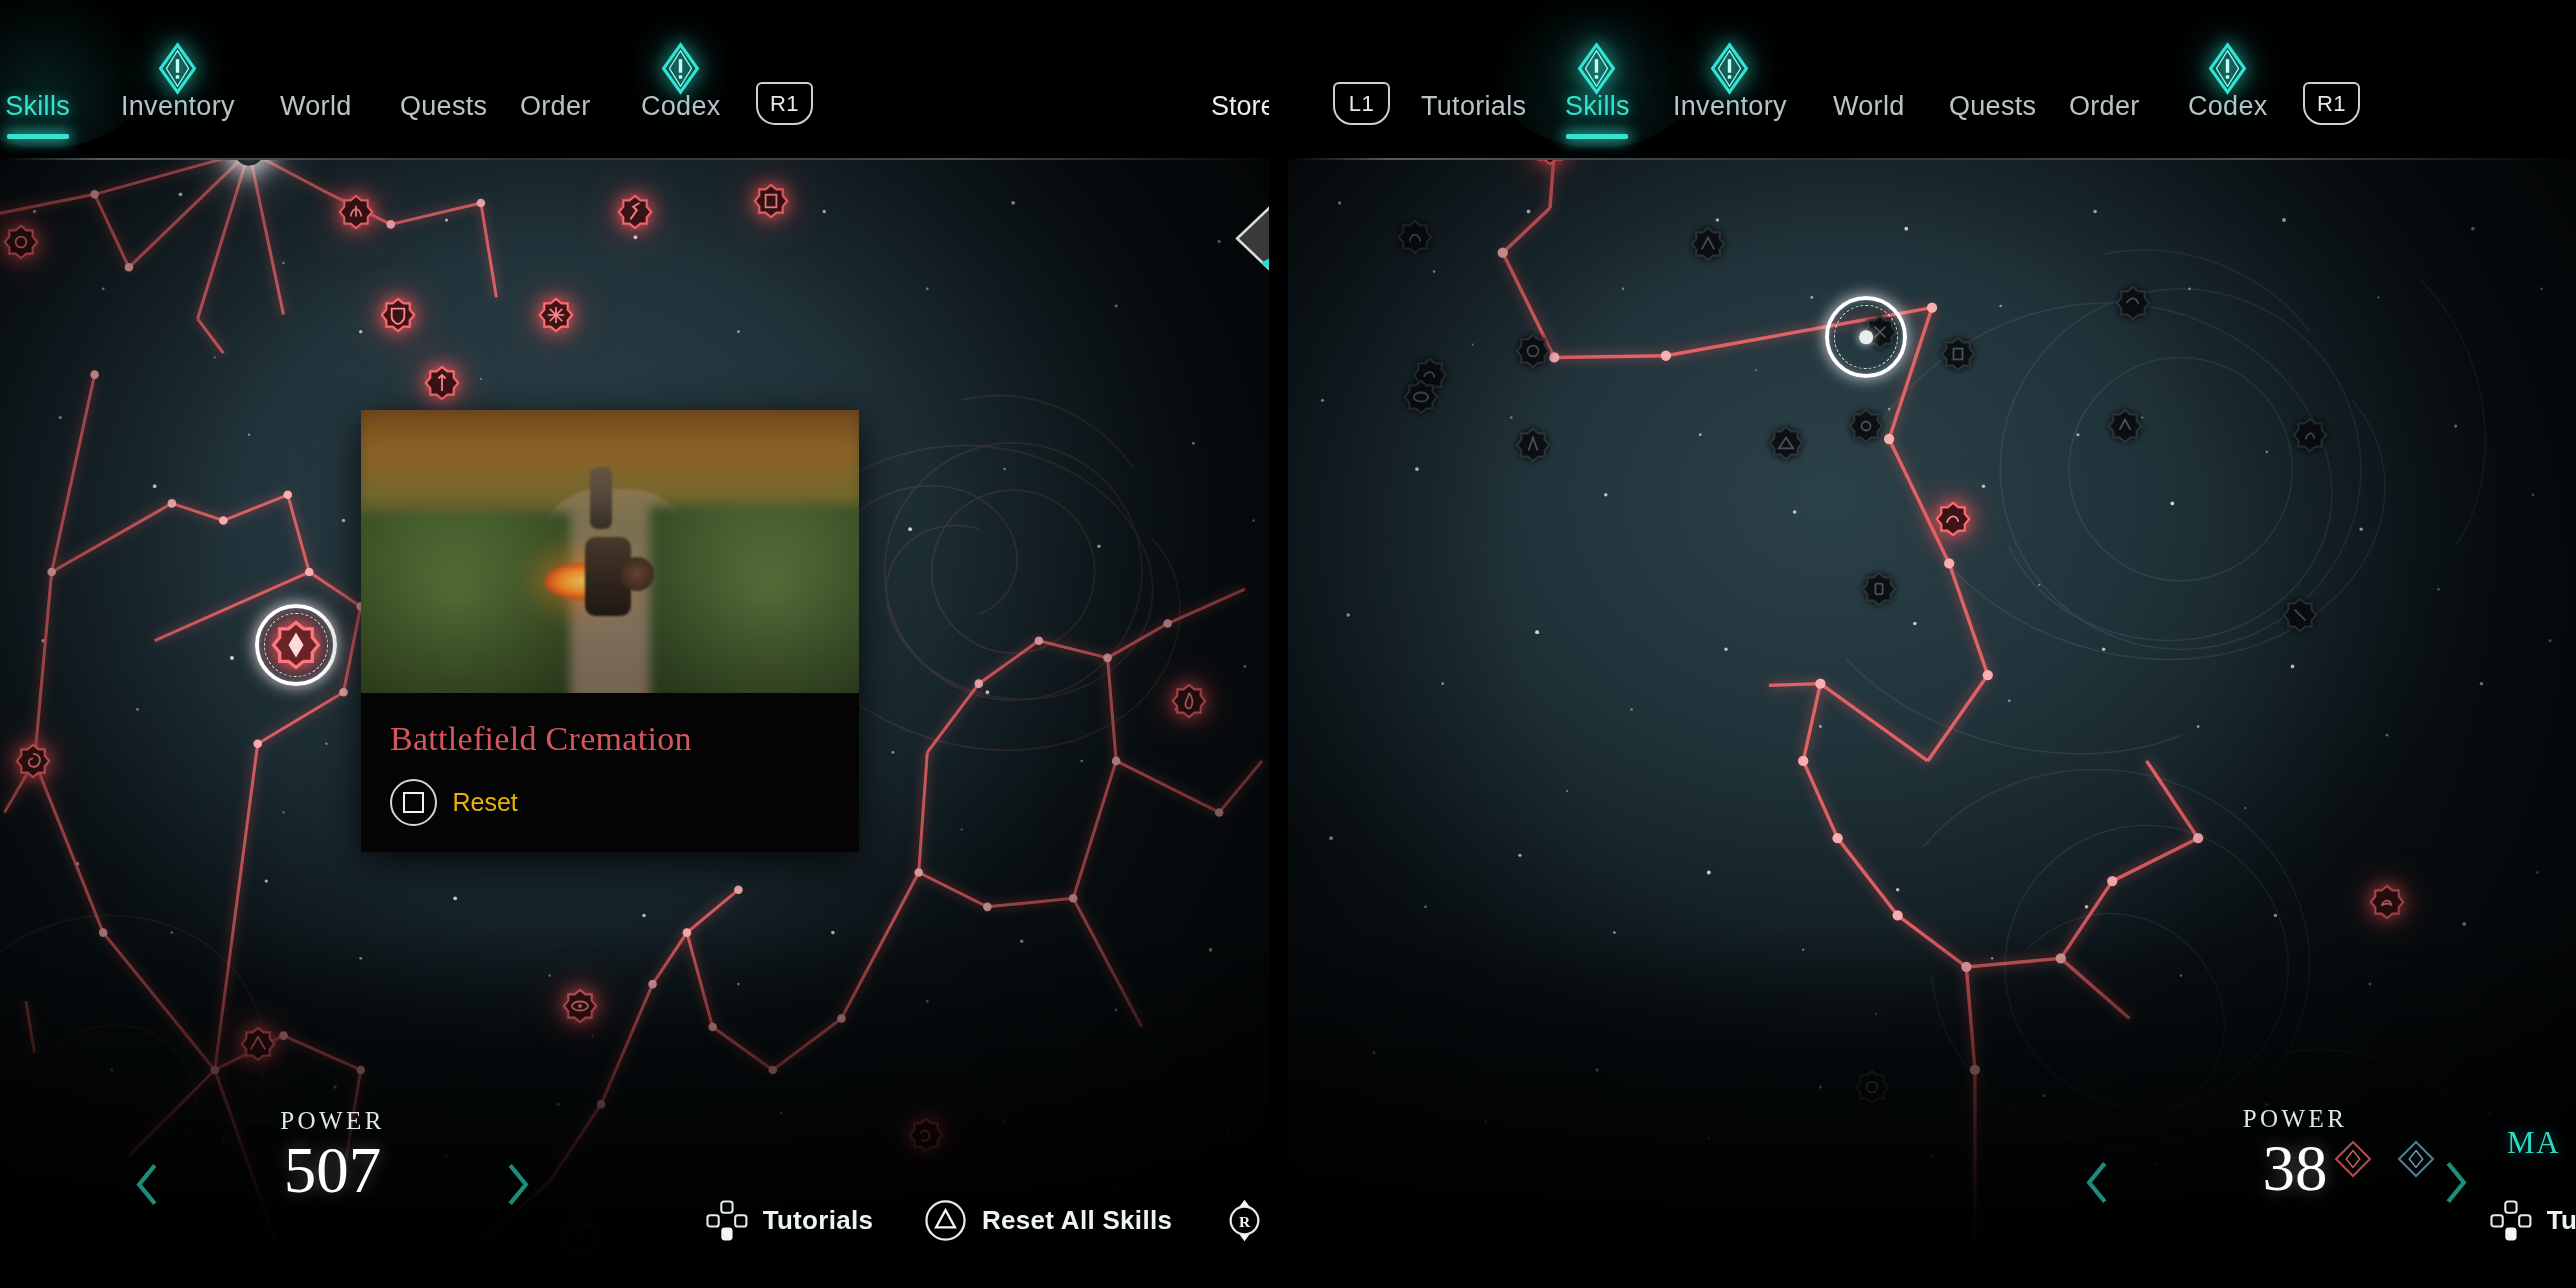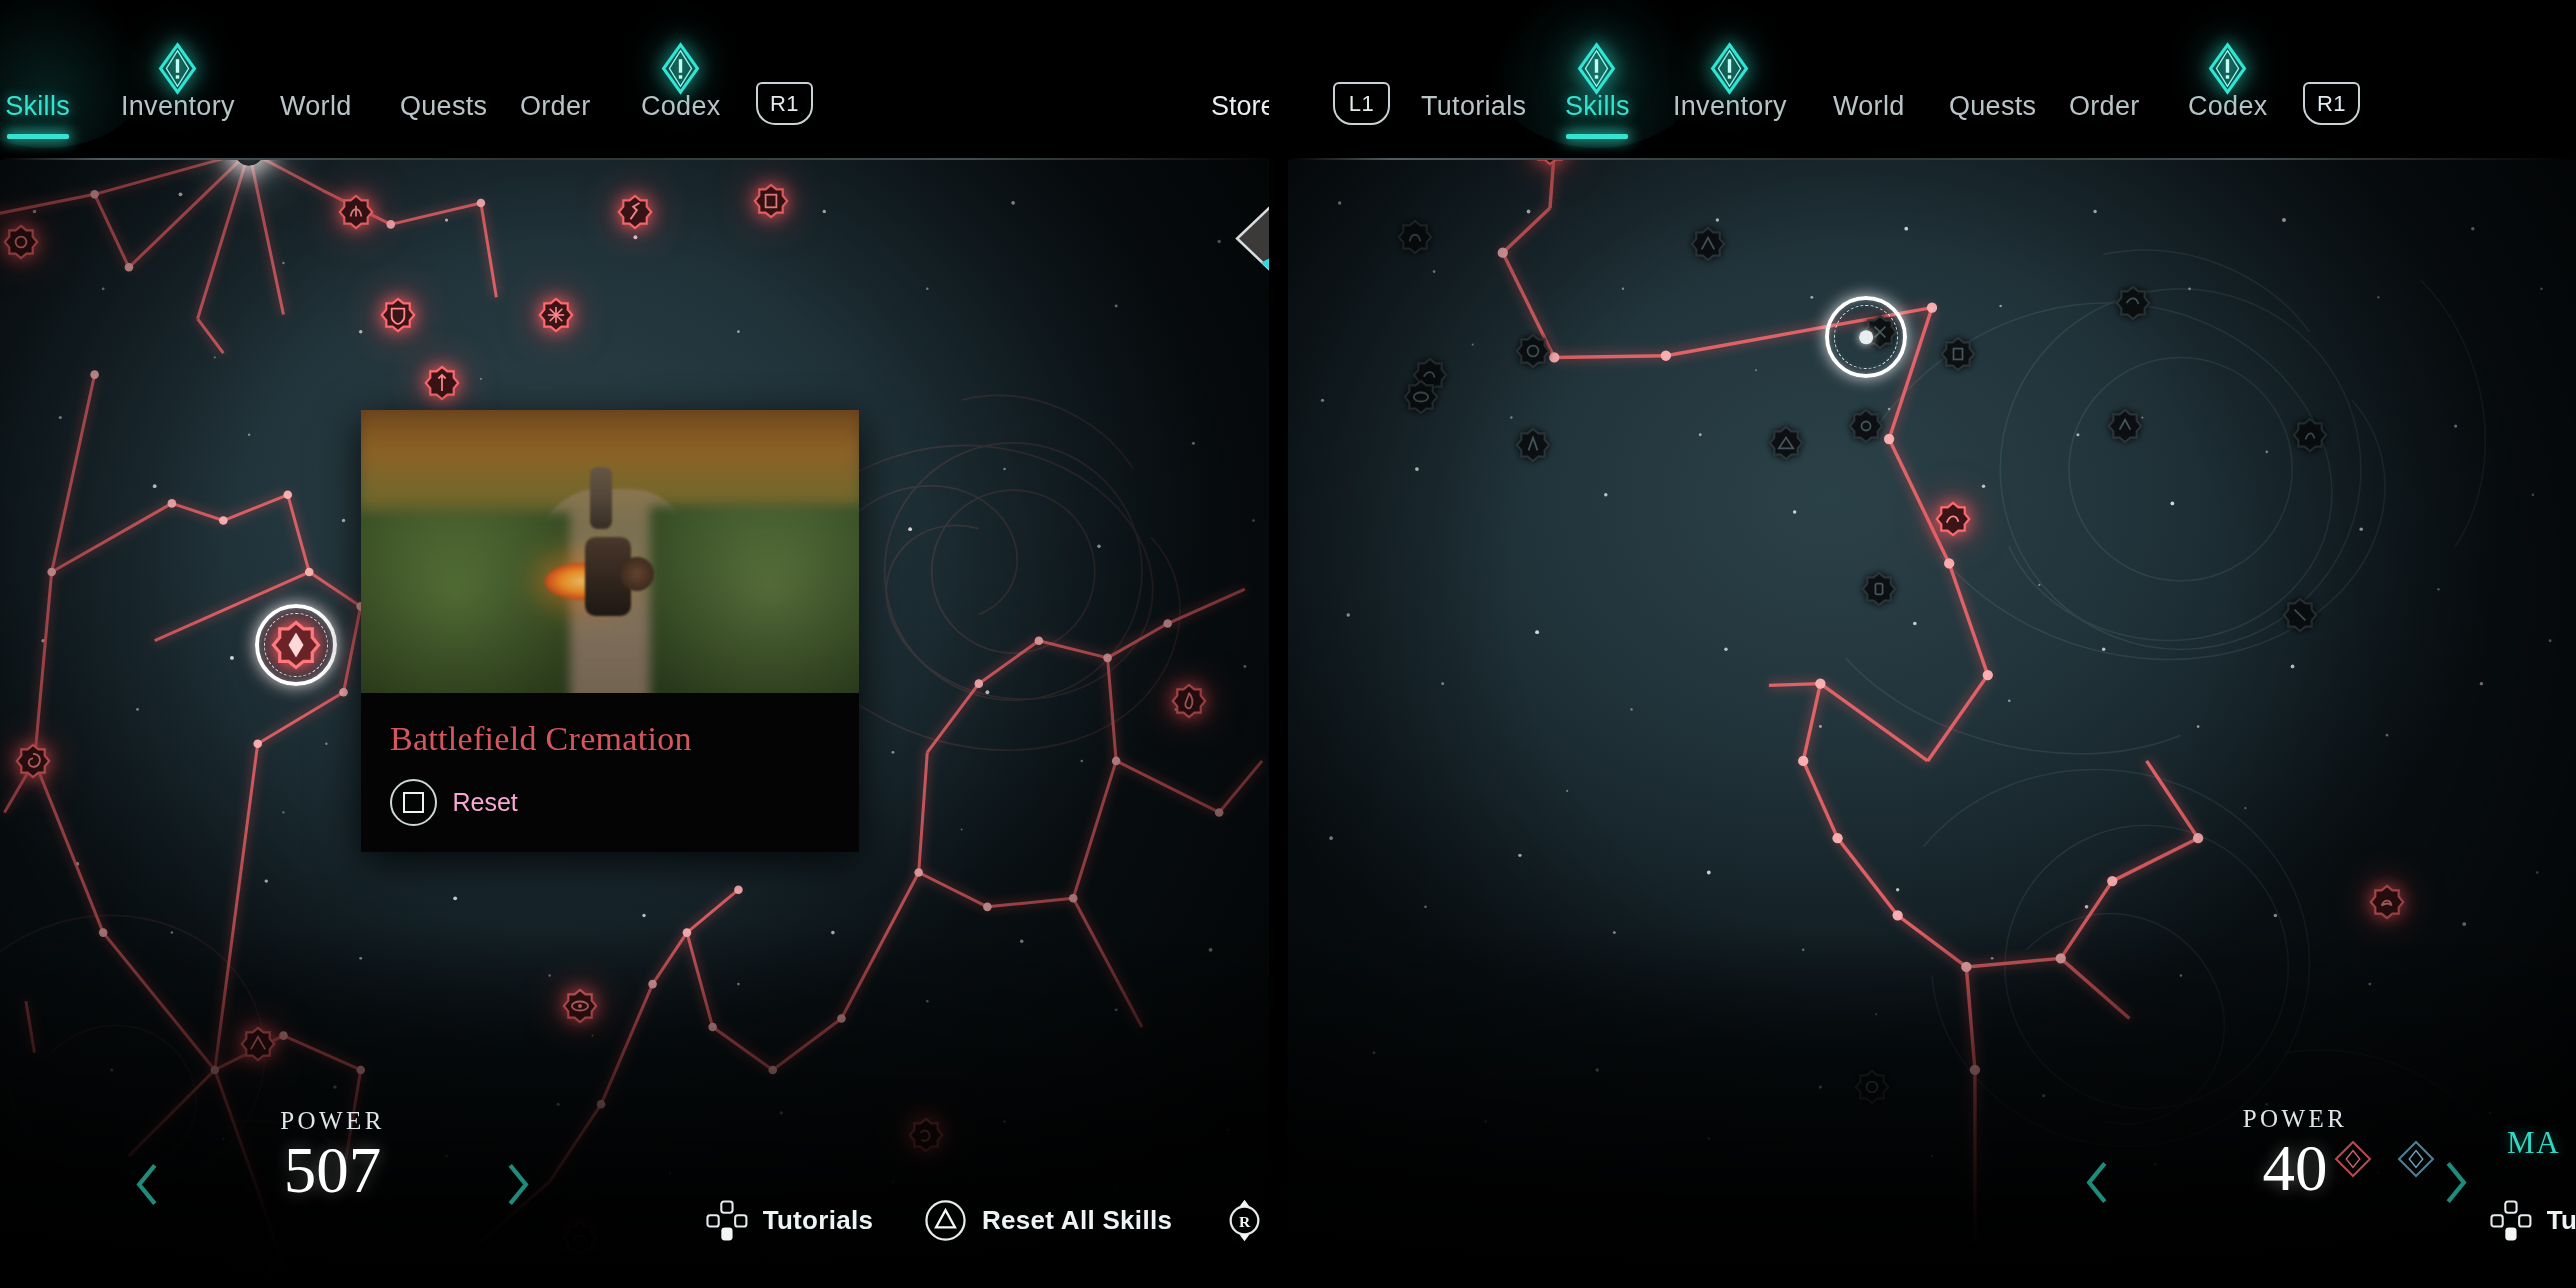--- a/index.html
+++ b/index.html
@@ -100,21 +100,21 @@
   .tipimg .shade{position:absolute;inset:0;
      background:linear-gradient(180deg,rgba(0,0,0,.18) 0%,rgba(0,0,0,0) 30%,rgba(0,0,0,.25) 100%);}
   .tipbody{padding:20.6px 29px 26px 29px;background:#040404;}
   .tiptitle{font-family:"Liberation Serif",serif;font-size:34px;color:#d4575f;
      margin:6.9px 0 20.6px 0;letter-spacing:0.3px;}
   .tipdesc{font-size:23px;line-height:1.42;color:#dfe5e7;margin:0 0 22px 0;max-width:447px;}
   .tipreset{display:flex;align-items:center;gap:15.5px;}
   .btncircle{width:43px;height:43px;border-radius:50%;border:2.1px solid #cdd6d8;
      display:flex;align-items:center;justify-content:center;}
   .btncircle .sq{width:17px;height:17px;border:2.6px solid #eef3f4;}
-  .tipreset .lbl{font-size:25px;color:#f9a8d4;}
+  .tipreset .lbl{font-size:25px;color:#eab308;}
 
   
   .powerwrap{position:absolute;z-index:30;text-align:center;}
   .powerlbl{font-family:"Liberation Serif",serif;font-size:25px;letter-spacing:3.4px;color:#dfe6e8;}
   .powerval{font-family:"Liberation Serif",serif;font-size:65px;color:#fff;line-height:.95;margin-top:5.2px;
      text-shadow:0 0 15.5px rgba(255,255,255,.35);}
   .chev{position:absolute;top:55px;width:26px;height:45px;}
   .chev svg{width:100%;height:100%;}
 
   .mastery{position:absolute;z-index:30;display:flex;align-items:center;gap:22px;}
@@ -859,21 +859,21 @@
           <div class="ring2"></div>
           <div class="dot"></div>
       </div>
 
       <div class="vig"></div>
       <div class="botfade"></div>
     </div>
 
     <div class="powerwrap" style="left:878px;bottom:88px;width:258px">
       <div class="powerlbl">POWER</div>
-      <div class="powerval">40</div>
+      <div class="powerval">38</div>
       <div class="chev" style="left:-82px">
         <svg viewBox="0 0 30 52">
             <path d="M24 4 L6 26 L24 48" fill="none" stroke="#1d8c7a" stroke-width="5"></path>
           </svg>
       </div>
       <div class="chev" style="right:-45px">
         <svg viewBox="0 0 30 52">
             <path d="M6 4 L24 26 L6 48" fill="none" stroke="#1d8c7a" stroke-width="5"></path>
           </svg>
       </div>

